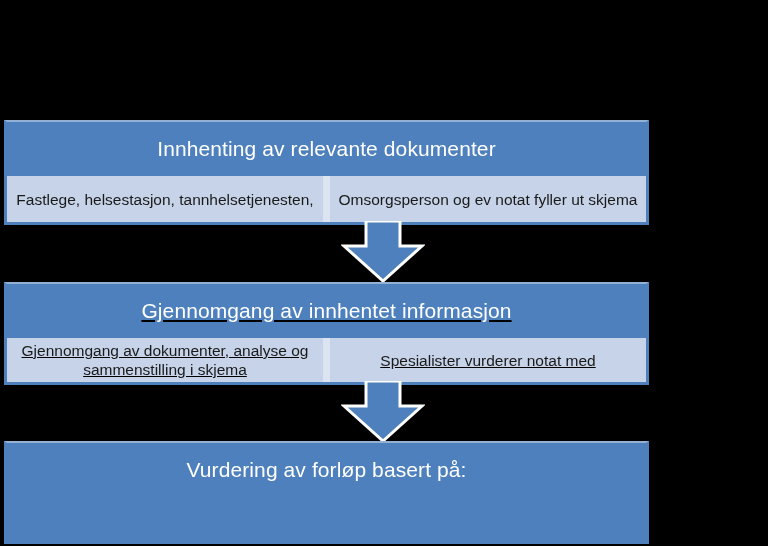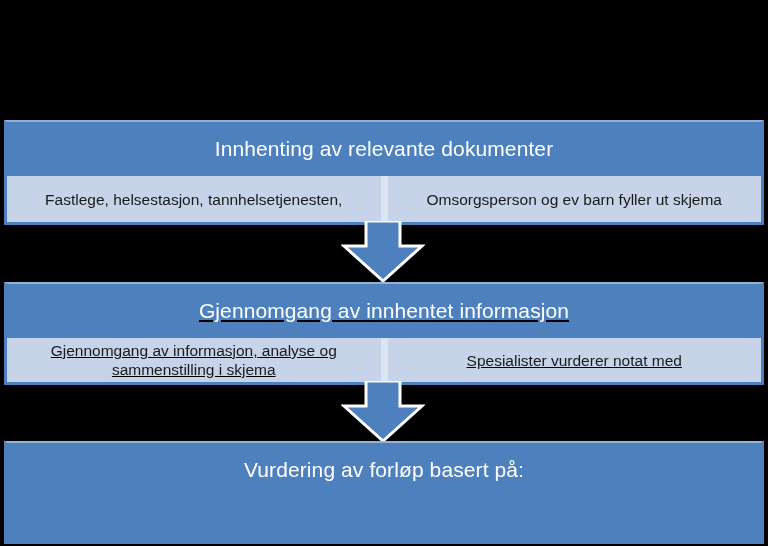--- a/index.html
+++ b/index.html
@@ -6,21 +6,21 @@
   body {
     width: 768px; height: 546px;
     background: #000000;
     position: relative;
     overflow: hidden;
     font-family: "Liberation Sans", sans-serif;
   }
   .section {
     position: absolute;
     left: 4px;
-    width: 760px;
+    width: 645px;
     box-sizing: border-box;
     border: 3px solid #4d80bc;
     border-top: 2px solid #93b1d4;
     display: flex;
     flex-direction: column;
     background: #4d80bc;
   }
   .section-1 { top: 120px; height: 105px; }
   .section-2 { top: 282px; height: 103px; text-decoration: underline; }
   .section-3 { top: 441px; height: 103px; justify-content: space-between; }
@@ -68,38 +68,38 @@
 
 <div class="section section-1">
   <div class="section-header">
     <span>Innhenting av relevante dokumenter</span>
   </div>
   <div class="section-cells">
     <div class="cell">
       <div>Fastlege, helsestasjon, tannhelsetjenesten,</div>
     </div>
     <div class="cell">
-      <div>Omsorgsperson og ev barn fyller ut skjema</div>
+      <div>Omsorgsperson og ev notat fyller ut skjema</div>
     </div>
   </div>
 </div>
 
 <div class="arrow arrow-1">
   <svg viewBox="0 0 84 62" xmlns="http://www.w3.org/2000/svg">
     <polygon points="25,0 59,0 59,25 81,25 42,60 3,25 25,25" fill="#4d80bc" stroke="#ffffff" stroke-width="3" stroke-linejoin="miter"></polygon>
   </svg>
 </div>
 
 <div class="section section-2">
   <div class="section-header">
     <span>Gjennomgang av innhentet informasjon</span>
   </div>
   <div class="section-cells">
     <div class="cell">
-      <div>Gjennomgang av informasjon, analyse og</div>
+      <div>Gjennomgang av dokumenter, analyse og</div>
       <div>sammenstilling i skjema</div>
     </div>
     <div class="cell">
       <div>Spesialister vurderer notat med</div>
     </div>
   </div>
 </div>
 
 <div class="arrow arrow-2">
   <svg viewBox="0 0 84 62" xmlns="http://www.w3.org/2000/svg">

